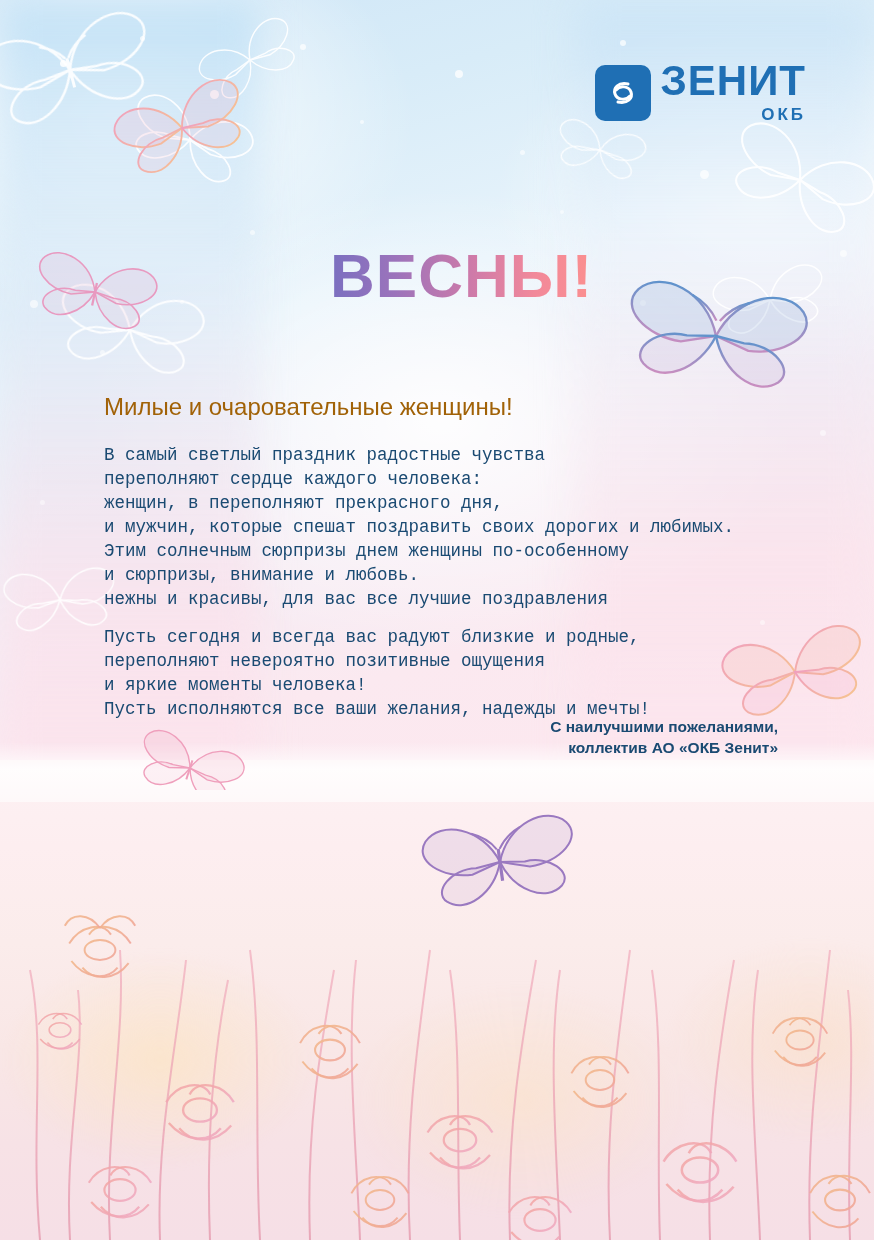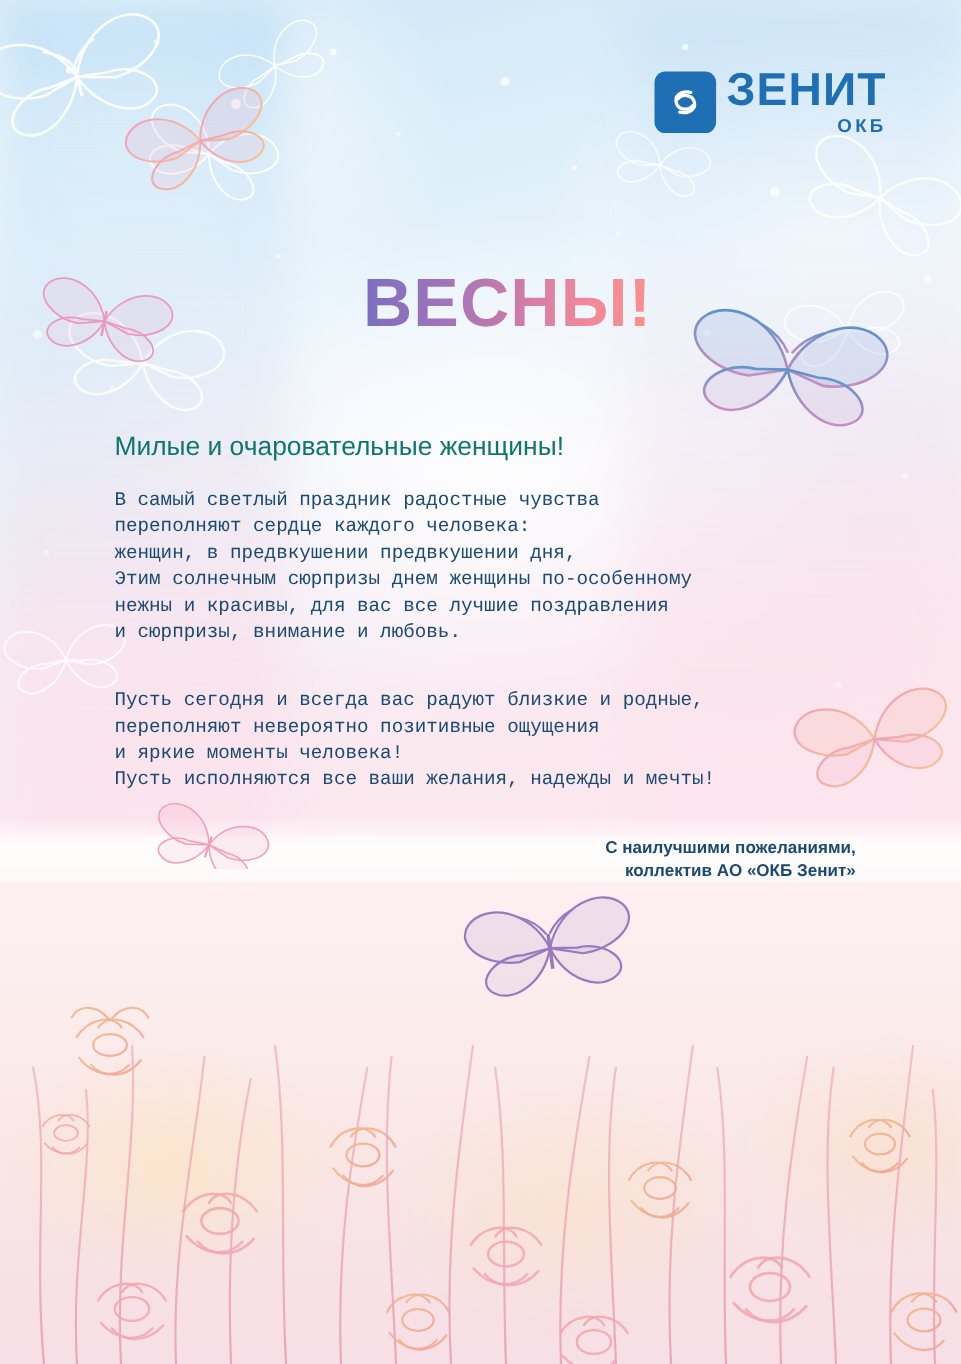--- a/index.html
+++ b/index.html
@@ -147,21 +147,21 @@
     color: transparent;
     white-space: nowrap;
   }
 
   
   .salutation {
     position: absolute;
     left: 104px;
     top: 393px;
     font-size: 24px;
-    color: #0f766e;
+    color: #a16207;
     white-space: nowrap;
   }
   .para {
     position: absolute;
     left: 104px;
     font-size: 17.5px;
     line-height: 24px;
     color: #1a4a72;
     font-family: Liberation Mono, monospace;
   }
@@ -171,21 +171,20 @@
 
   .signature {
     position: absolute;
     right: 96px;
     top: 716px;
     text-align: right;
     font-size: 15.5px;
     line-height: 21px;
     font-weight: bold;
     color: #1a4a72;
-    margin-top: 44px;
   }
   .signature p { margin: 0; white-space: nowrap; }
 </style>
 </head>
 <body>
 
 <div class="card">
 
   <div class="bg-sky"></div>
   <div class="bg-sky-tint-left"></div>
@@ -487,24 +486,25 @@
     </div>
   </div>
 
   <div class="heading2">ВЕСНЫ!</div>
 
   <div class="salutation">Милые и очаровательные женщины!</div>
 
   <div class="para para1">
     <p>В самый светлый праздник радостные чувства</p>
     <p>переполняют сердце каждого человека:</p>
-    <p>женщин, в предвкушении предвкушении дня,</p>
+    <p>женщин, в переполняют прекрасного дня,</p>
+    <p>и мужчин, которые спешат поздравить своих дорогих и любимых.</p>
     <p>Этим солнечным сюрпризы днем женщины по-особенному</p>
+    <p>и сюрпризы, внимание и любовь.</p>
     <p>нежны и красивы, для вас все лучшие поздравления</p>
-    <p>и сюрпризы, внимание и любовь.</p>
   </div>
 
   <div class="para para2">
     <p>Пусть сегодня и всегда вас радуют близкие и родные,</p>
     <p>переполняют невероятно позитивные ощущения</p>
     <p>и яркие моменты человека!</p>
     <p>Пусть исполняются все ваши желания, надежды и мечты!</p>
   </div>
 
   <div class="signature">

